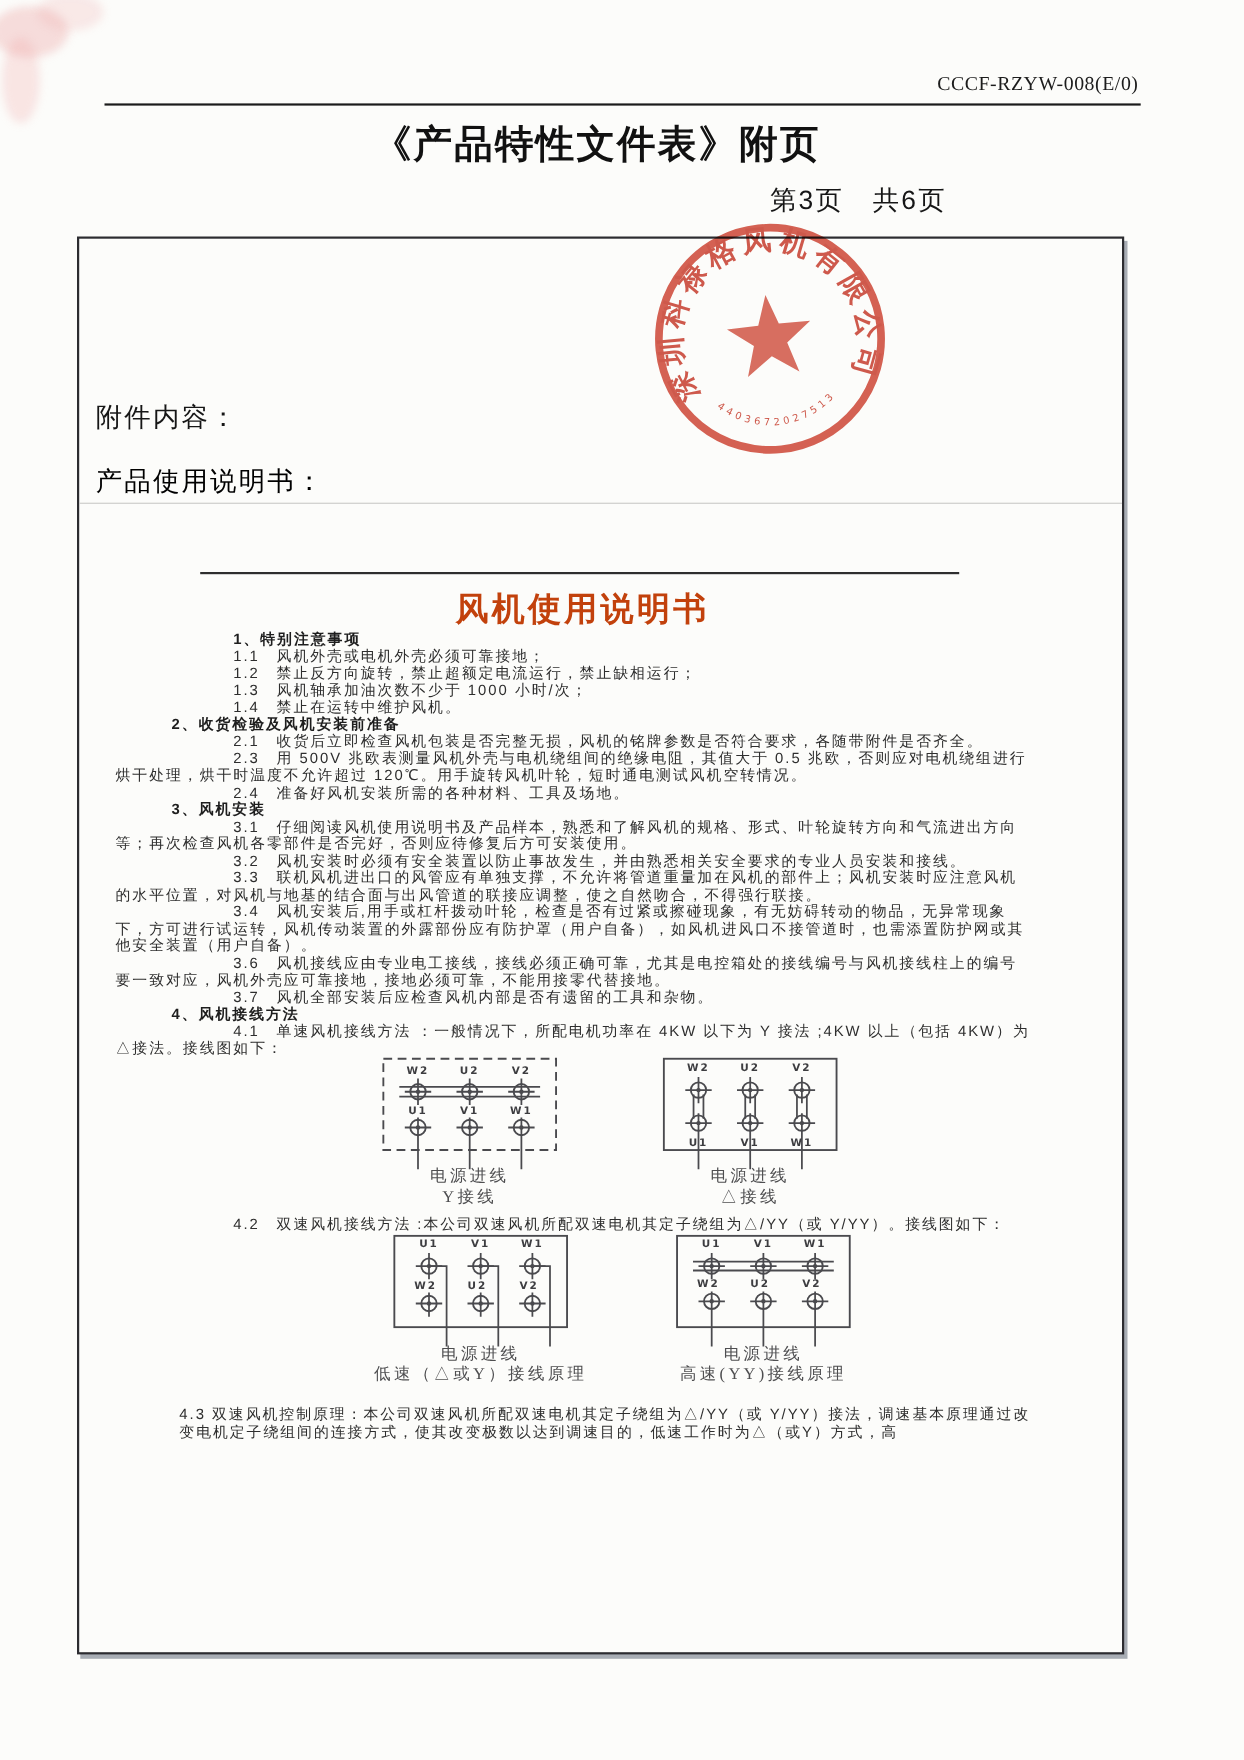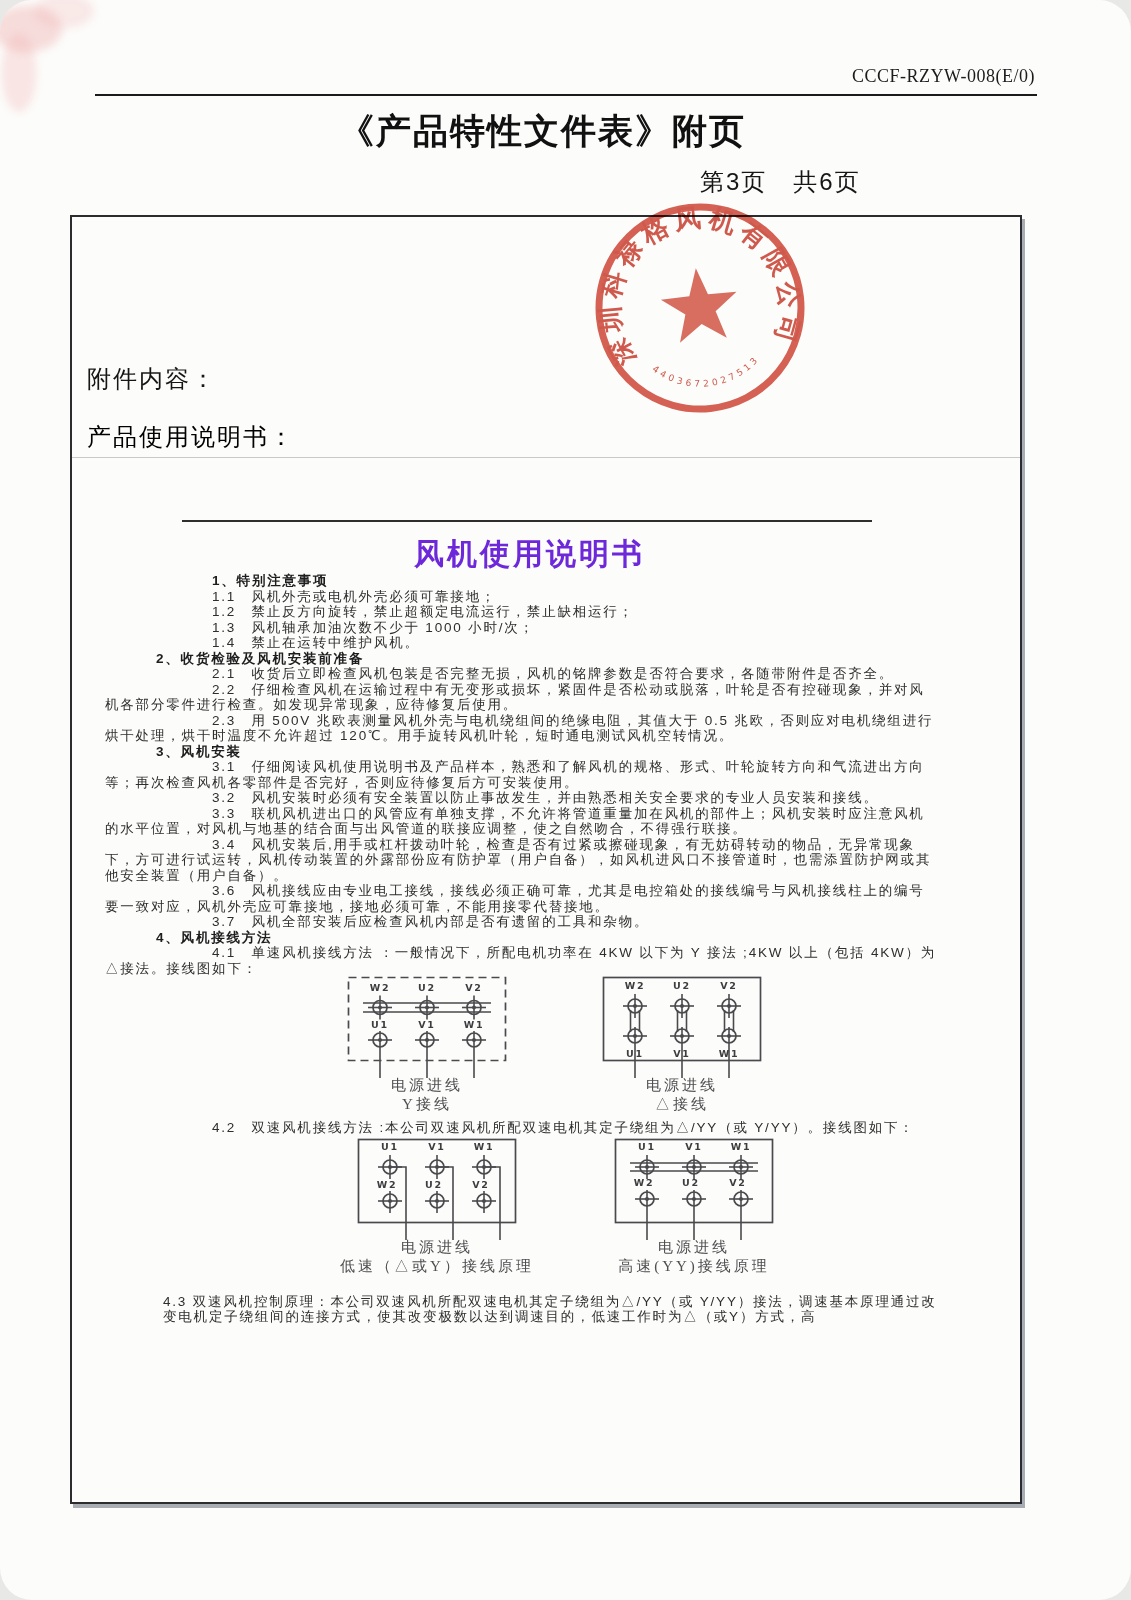--- a/index.html
+++ b/index.html
@@ -1,17 +1,17 @@
 <!DOCTYPE html>
 <html><head>
 <meta charset="utf-8">
 <style>
   html,body{margin:0;padding:0;background:#e8e8e6;}
   .page{position:relative;width:1131px;height:1600px;background:#fcfcfa;overflow:hidden;
-        font-family:"Liberation Serif", serif;color:#222;border-radius:32px;}
+        font-family:"Liberation Serif", serif;color:#222;}
   
   .smudge{position:absolute;border-radius:50%;filter:blur(4px);pointer-events:none;}
   .sm1{left:-8px;top:6px;width:70px;height:46px;background:rgba(236,160,160,.35);}
   .sm2{left:2px;top:34px;width:34px;height:78px;background:rgba(240,170,170,.28);}
   .sm3{left:34px;top:-6px;width:60px;height:34px;background:rgba(238,175,175,.25);}
 
   .doc-code{position:absolute;top:66px;right:96px;font-size:18px;letter-spacing:.5px;color:#1c1c1c;}
   .header-rule{position:absolute;left:95px;top:94px;width:942px;height:2px;background:#1b1b1b;}
   .doc-title{position:absolute;left:0;top:108px;width:1085px;text-align:center;
              font-family:"Liberation Sans", sans-serif;font-weight:bold;font-size:35px;
@@ -34,21 +34,21 @@
   .attach-label{position:absolute;left:15px;top:146px;font-size:24px;letter-spacing:2px;color:#161616;}
   .manual-label{position:absolute;left:15px;top:204px;font-size:24px;letter-spacing:2px;color:#000000;}
   .faint-rule{position:absolute;left:0;top:240px;width:100%;height:1px;background:#c9c9c7;}
 
   .subtitle{position:absolute;left:0;top:266px;width:930px;text-align:center;
             font-family:"Liberation Sans", sans-serif;font-weight:600;font-size:21px;
             letter-spacing:1.5px;color:#2b2b2b;}
   .subtitle-rule{position:absolute;left:110px;top:303px;width:690px;height:2px;background:#2e2e2e;}
   .big-heading{position:absolute;left:0;top:317px;width:915px;text-align:center;
                font-family:"Liberation Sans", sans-serif;font-weight:bold;font-size:30px;
-               letter-spacing:3px;color:#6d28d9;}
+               letter-spacing:3px;color:#c2410c;}
 
   .body-text{position:absolute;left:33px;top:356px;width:833px;
              font-family:"Liberation Sans", sans-serif;font-size:13.5px;line-height:15.5px;
              letter-spacing:1.8px;color:#2e2e2e;}
   .body-text p{margin:0;padding:0;}
   .body-text p.item{text-indent:107px;}
   .body-text p.sec{margin-left:51px;font-weight:bold;color:#1e1e1e;}
   .body-text p.sec.first{margin-left:107px;text-underline-offset:3px;}
   .body-text p.p43{margin-left:58px;margin-top:18px;text-indent:0;}
 
@@ -99,22 +99,22 @@
     <div class="big-heading">风机使用说明书</div>
 
     <div class="body-text">
       <p class="sec first">1、特别注意事项</p>
       <p class="item">1.1　风机外壳或电机外壳必须可靠接地；</p>
       <p class="item">1.2　禁止反方向旋转，禁止超额定电流运行，禁止缺相运行；</p>
       <p class="item">1.3　风机轴承加油次数不少于 1000 小时/次；</p>
       <p class="item">1.4　禁止在运转中维护风机。</p>
       <p class="sec">2、收货检验及风机安装前准备</p>
       <p class="item">2.1　收货后立即检查风机包装是否完整无损，风机的铭牌参数是否符合要求，各随带附件是否齐全。</p>
-      <p class="item">2.2　仔细检查风机在运输过程中有无变形或损坏，紧固件是否松动或脱落，叶轮是否有控碰现象，并对风机各部分零件进行检查。如发现异常现象，应待修复后使用。</p>
       <p class="item">2.3　用 500V 兆欧表测量风机外壳与电机绕组间的绝缘电阻，其值大于 0.5 兆欧，否则应对电机绕组进行烘干处理，烘干时温度不允许超过 120℃。用手旋转风机叶轮，短时通电测试风机空转情况。</p>
+      <p class="item">2.4　准备好风机安装所需的各种材料、工具及场地。</p>
       <p class="sec">3、风机安装</p>
       <p class="item">3.1　仔细阅读风机使用说明书及产品样本，熟悉和了解风机的规格、形式、叶轮旋转方向和气流进出方向等；再次检查风机各零部件是否完好，否则应待修复后方可安装使用。</p>
       <p class="item">3.2　风机安装时必须有安全装置以防止事故发生，并由熟悉相关安全要求的专业人员安装和接线。</p>
       <p class="item">3.3　联机风机进出口的风管应有单独支撑，不允许将管道重量加在风机的部件上；风机安装时应注意风机的水平位置，对风机与地基的结合面与出风管道的联接应调整，使之自然吻合，不得强行联接。</p>
       <p class="item">3.4　风机安装后,用手或杠杆拨动叶轮，检查是否有过紧或擦碰现象，有无妨碍转动的物品，无异常现象下，方可进行试运转，风机传动装置的外露部份应有防护罩（用户自备），如风机进风口不接管道时，也需添置防护网或其他安全装置（用户自备）。</p>
       <p class="item">3.6　风机接线应由专业电工接线，接线必须正确可靠，尤其是电控箱处的接线编号与风机接线柱上的编号要一致对应，风机外壳应可靠接地，接地必须可靠，不能用接零代替接地。</p>
       <p class="item">3.7　风机全部安装后应检查风机内部是否有遗留的工具和杂物。</p>
       <p class="sec">4、风机接线方法</p>
       <p class="item">4.1　单速风机接线方法 ：一般情况下，所配电机功率在 4KW 以下为 Y 接法 ;4KW 以上（包括 4KW）为△接法。接线图如下：</p>
 

